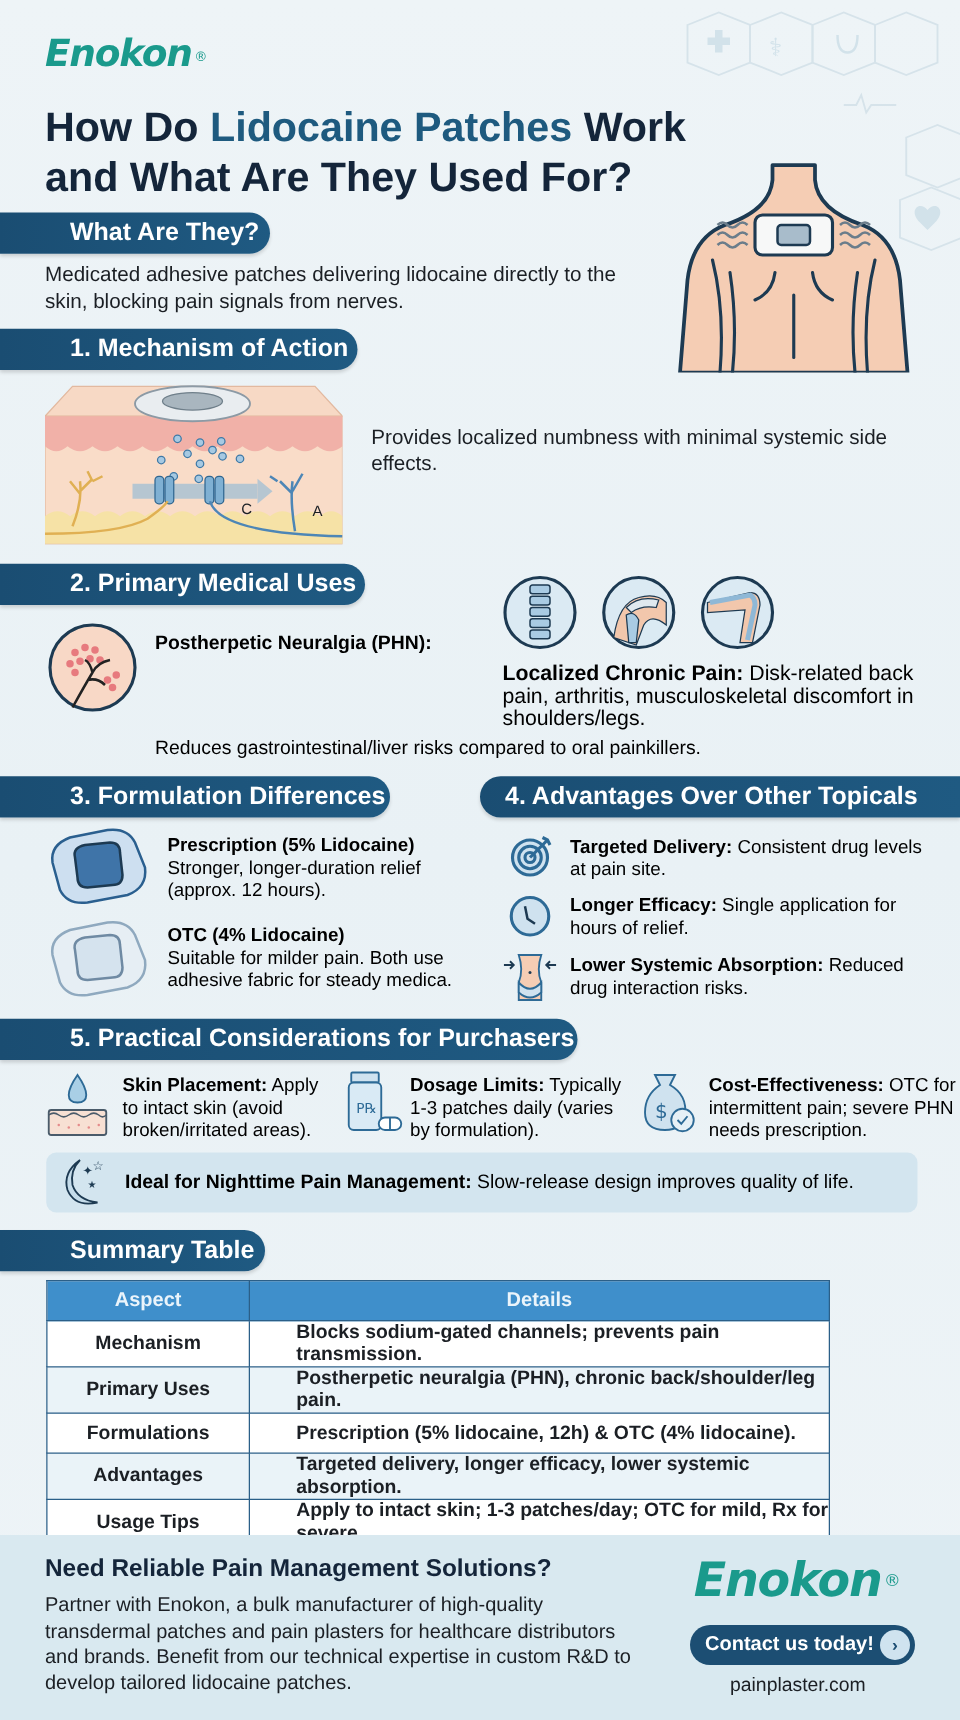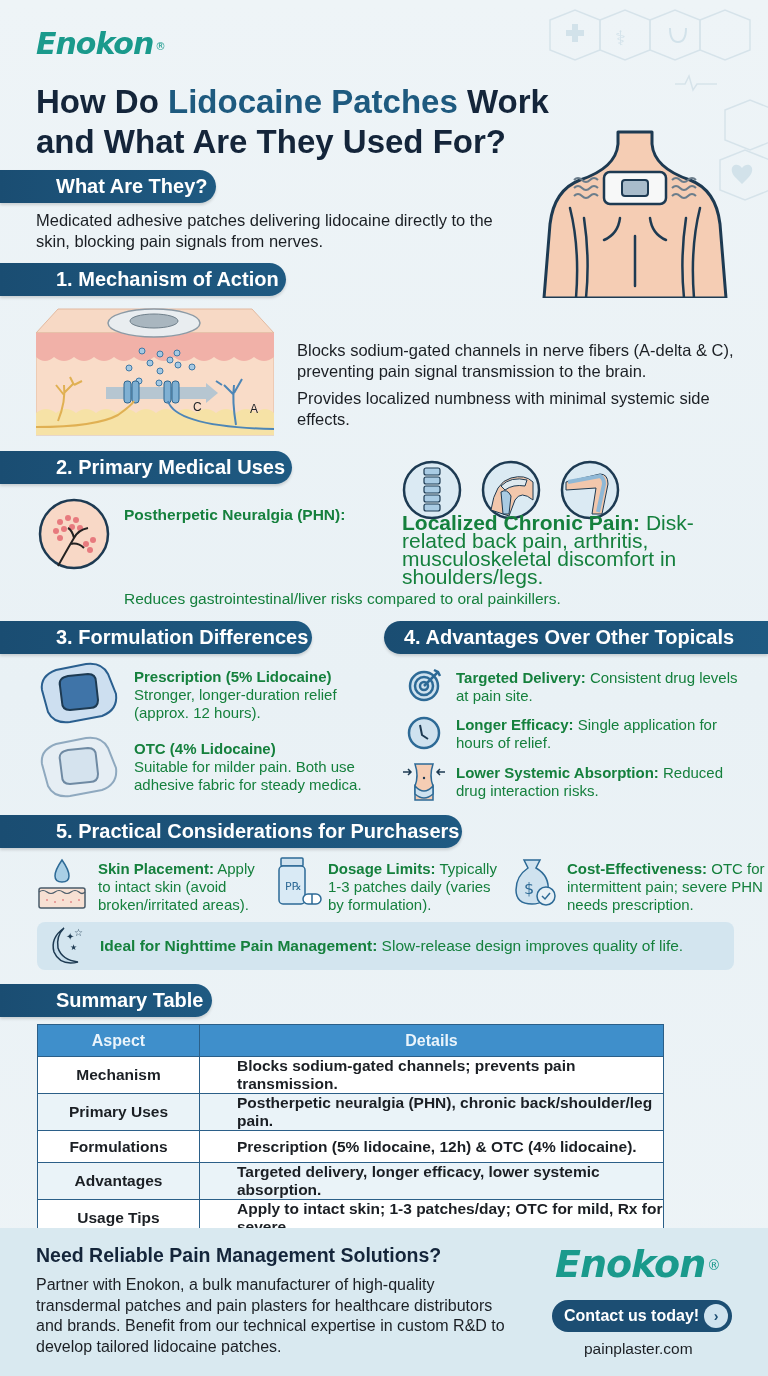--- a/index.html
+++ b/index.html
@@ -24,21 +24,21 @@
   .title .hl { color: #1e5a7f; }
   .pill {
     position: absolute; left: 0; height: 33px;
     background: linear-gradient(90deg, #1a4d72, #1f5a82);
     color: #fff; font-weight: bold; font-size: 20px;
     border-radius: 0 17px 17px 0; padding-left: 56px; line-height: 33px;
     box-shadow: 0 2px 3px rgba(0,0,0,0.15);
   }
   .pill.right { left: 384px; border-radius: 17px 0 0 17px; padding-left: 20px; right: 0; }
   .body-text { font-size: 16.5px; line-height: 21px; color: #1b1f24; }
-  .item-text { font-size: 15px; line-height: 18px; color: #15803d; }
+  .item-text { font-size: 15px; line-height: 18px; color: #000000; }
   .item-text b { font-weight: bold; }
   table.summary {
     position: absolute; left: 37px; top: 1024px; width: 627px;
     border-collapse: collapse; font-size: 15.5px; background: #fff;
   }
   table.summary th {
     background: #3f8fcb; color: #eaf4fb; font-weight: bold; height: 32px;
     border: 1px solid #2b5f88; font-size: 16px;
   }
   table.summary td { border: 1px solid #2b5f88; height: 32px; font-weight: bold; }
@@ -155,21 +155,20 @@
     <path d="M22 116 Q30 96 28 80 M28 90 l-8 -10 M28 88 l10 -10 M38 80 l-4 -8 M38 80 l8 -4"></path>
   </g>
   <g fill="none" stroke="#4d86b6" stroke-width="2">
     <path d="M132 96 Q140 122 238 124"></path>
     <path d="M200 120 Q196 96 198 80 M198 90 l-10 -10 M198 88 l8 -14 M186 80 l-6 -4"></path>
   </g>
   <text x="157" y="106" font-size="12" fill="#1b1f24" font-family="Liberation Sans, sans-serif">C</text>
   <text x="214" y="108" font-size="12" fill="#1b1f24" font-family="Liberation Sans, sans-serif">A</text>
 </svg>
 <div class="abs body-text" style="left:297px;top:340px;width:440px;">
-  <div style="margin-bottom:6px;">Blocks sodium-gated channels in nerve fibers (A-delta &amp; C), preventing pain signal transmission to the brain.</div>
   <div>Provides localized numbness with minimal systemic side effects.</div>
 </div>
 
 <div class="pill" style="top:451px;width:292px;">2. Primary Medical Uses</div>
 <svg class="abs" style="left:38px;top:498px;" width="72" height="72" viewBox="0 0 72 72">
   <circle cx="36" cy="36" r="34" fill="#f8d8c6" stroke="#1d3a52" stroke-width="2.5"></circle>
   <g fill="#e77a7e">
     <circle cx="22" cy="24" r="3"></circle>
       <circle cx="30" cy="20" r="3"></circle>
       <circle cx="38" cy="22" r="3"></circle>
@@ -201,21 +200,21 @@
   <circle cx="30" cy="30" r="28" fill="#dbeaf3" stroke="#1d3a52" stroke-width="2.5"></circle>
   <path d="M10 50 Q14 22 30 18 Q44 14 52 22 L52 40 Q40 30 34 40 L28 56 Z" fill="#f2c7ac" stroke="#1d3a52" stroke-width="1"></path>
   <path d="M20 26 Q30 16 46 20 L44 26 Q32 24 24 30 Z" fill="#dfe9ef" stroke="#1d3a52" stroke-width="1"></path>
   <path d="M20 32 Q26 28 30 36 L28 54 L22 54 Z" fill="#a9cbe3" stroke="#1d3a52" stroke-width="1"></path>
 </svg>
 <svg class="abs" style="left:560px;top:460px;" width="60" height="60" viewBox="0 0 60 60">
   <circle cx="30" cy="30" r="28" fill="#dbeaf3" stroke="#1d3a52" stroke-width="2.5"></circle>
   <path d="M6 22 L40 14 Q48 14 48 24 L42 54 L32 54 L36 28 L6 30 Z" fill="#f2c7ac" stroke="#1d3a52" stroke-width="1"></path>
   <path d="M8 22 L40 16 Q44 18 44 24 L38 52" fill="none" stroke="#8fb8d6" stroke-width="4"></path>
 </svg>
-<div class="abs item-text" style="left:402px;top:514px;width:330px;font-size:21px;">
+<div class="abs item-text" style="left:402px;top:530px;width:330px;font-size:17px;">
   <b>Localized Chronic Pain:</b><span> Disk-related back pain, arthritis, musculoskeletal discomfort in shoulders/legs.</span>
 </div>
 <div class="abs item-text" style="left:124px;top:590px;font-size:15.5px;">Reduces gastrointestinal/liver risks compared to oral painkillers.</div>
 
 <div class="pill" style="top:621px;width:312px;">3. Formulation Differences</div>
 <svg class="abs" style="left:36px;top:660px;" width="84" height="66" viewBox="0 0 84 66">
   <path d="M6 30 Q4 16 20 10 L50 4 Q66 2 72 14 L80 34 Q82 50 66 56 L34 62 Q18 64 12 52 Z" fill="#cddff0" stroke="#2a5f8f" stroke-width="2"></path>
   <path d="M24 26 Q22 18 32 16 L52 14 Q60 14 60 22 L62 40 Q62 48 54 48 L34 50 Q26 50 26 42 Z" fill="#3f74a8" stroke="#1d3a52" stroke-width="2"></path>
 </svg>
 <div class="abs item-text" style="left:134px;top:668px;width:240px;">

